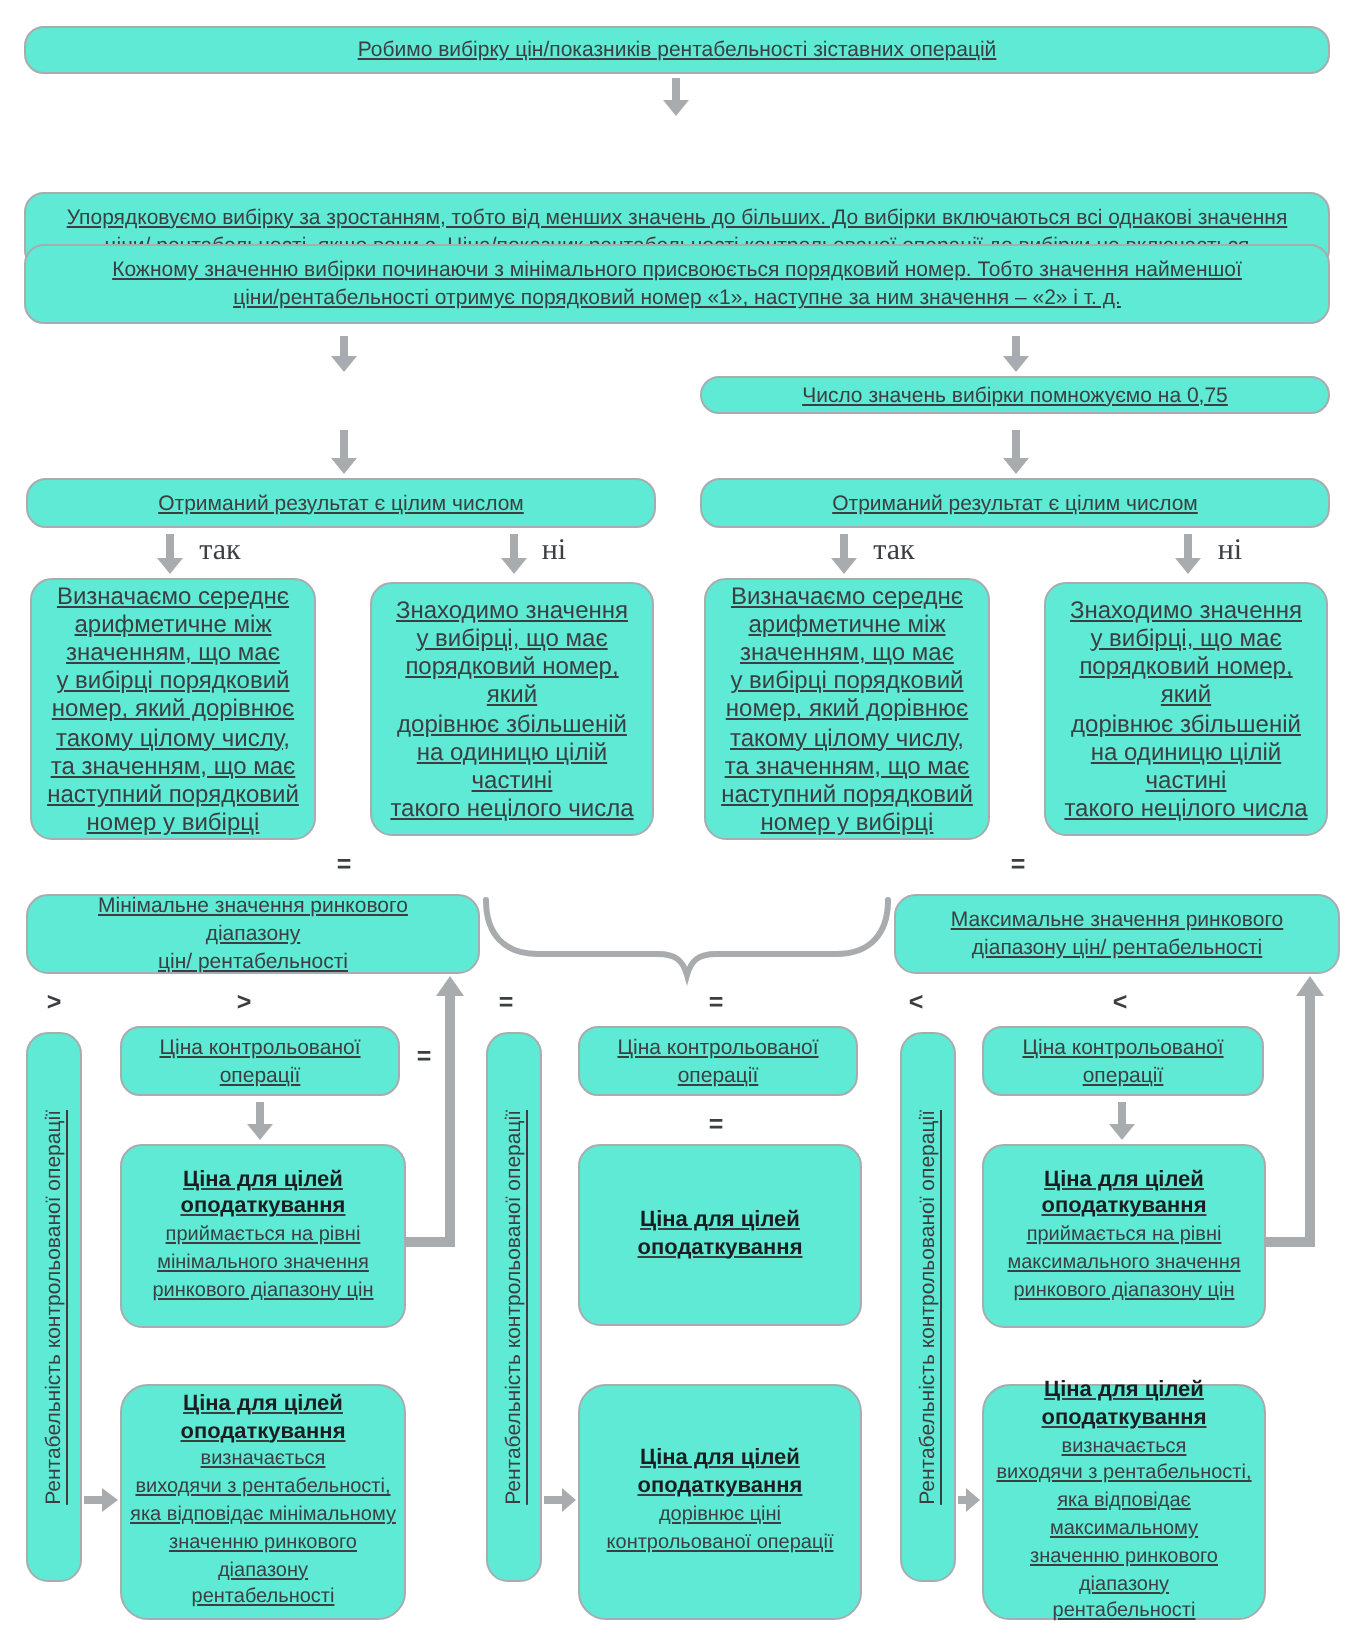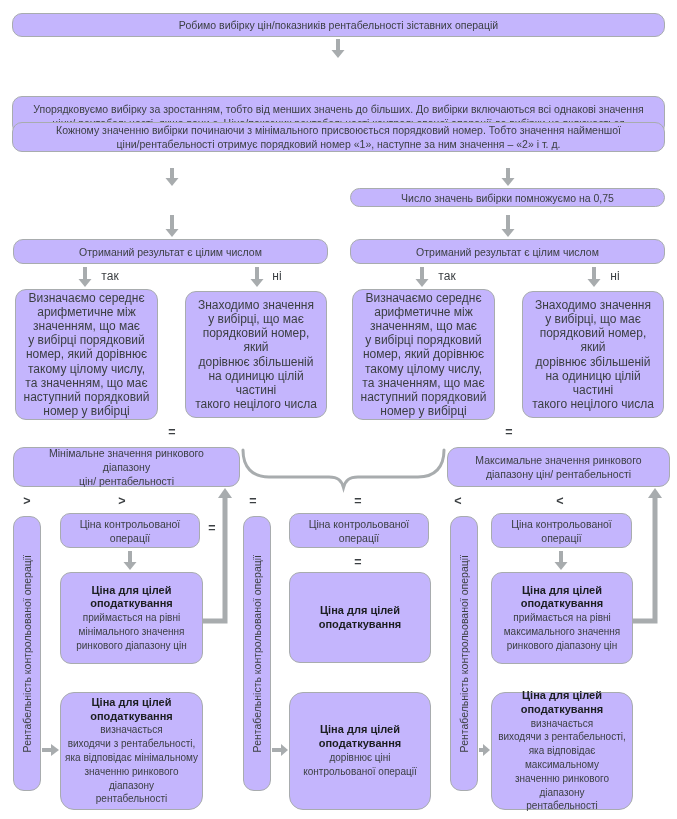--- a/index.html
+++ b/index.html
@@ -2,40 +2,40 @@
 <html><head>
 <meta charset="utf-8">
 <style>
   html,body{margin:0;padding:0;background:#ffffff;}
   #canvas{
     position:relative;width:677px;height:819px;background:#ffffff;
     font-family:"Liberation Sans", sans-serif;color:#3b3f42;
     overflow:hidden;
   }
   .box{
-    position:absolute;box-sizing:border-box;background:#c4b5fd;
+    position:absolute;box-sizing:border-box;background:#5eead4;
     border:1.5px solid #a8acae;border-radius:10px;
     display:flex;align-items:center;justify-content:center;
     text-align:center;white-space:pre-line;
-    font-size:10.5px;line-height:14px;padding:2px 10px;
+    font-size:10.5px;line-height:14px;padding:2px 10px;text-decoration:underline;
   }
   .big{border-radius:11px;}
   .r14{border-radius:14px;}
   .small-font{font-size:12px;line-height:14.2px;padding:14px 6px;}
   .tax{font-size:10px;line-height:13.8px;padding:2px 4px;}
   .tax .b, .b{font-weight:bold;color:#1b1e20;font-size:11px;}
   .vbox{padding:2px;}
   .vbox span{writing-mode:vertical-rl;transform:rotate(180deg);white-space:nowrap;font-size:10.5px;}
   .op{
     position:absolute;transform:translate(-50%,-50%);
     font-weight:bold;font-size:12.5px;color:#3b3f42;line-height:1;
   }
   .branch-label{
     position:absolute;transform:translate(-50%,-50%);
-    font-size:12px;color:#3b3f42;line-height:1;
+    font-size:15px;color:#3b3f42;line-height:1;font-family:Liberation Serif, serif;
   }
   svg.overlay{position:absolute;left:0;top:0;pointer-events:none;}
   .shaft{stroke:#a8acae;fill:none;}
 </style>
 </head>
 <body>
 
 <div id="canvas">
 
   <svg class="overlay" width="677" height="819" viewBox="0 0 677 819">
@@ -81,21 +81,21 @@
         <polygon points="281,744 281,756 288,750"></polygon>
       <line class="shaft" stroke-width="4" x1="479" y1="750" x2="483" y2="750"></line>
         <polygon points="483,744 483,756 490,750"></polygon>
     </g>
     <path class="shaft" stroke-width="3" stroke-linecap="round" d="M243,450 C243,467 252,477 269,477 L329,477 C338,477 341.5,480.5 343.5,487.5 C345.5,480.5 349,477 358,477 L418,477 C435,477 444,467 444,450"></path>
   </svg>
 
   <div class="box" style="left:12px;top:13px;width:653px;height:24px;">Робимо вибірку цін/показників рентабельності зіставних операцій</div>
   <div class="box" style="left:12px;top:60px;width:653px;height:39px;margin-top:36px;">Упорядковуємо вибірку за зростанням, тобто від менших значень до більших. До вибірки включаються всі однакові значення
 ціни/ рентабельності, якщо вони є. Ціна/показник рентабельності контрольованої операції до вибірки не включається</div>
-  <div class="box" style="left:12px;top:122px;width:653px;height:30px;">Кожному значенню вибірки починаючи з мінімального присвоюється порядковий номер. Тобто значення найменшої
+  <div class="box" style="left:12px;top:122px;width:653px;height:40px;">Кожному значенню вибірки починаючи з мінімального присвоюється порядковий номер. Тобто значення найменшої
 ціни/рентабельності отримує порядковий номер «1», наступне за ним значення – «2» і т. д.</div>
 
   <div class="box" style="left:13px;top:239px;width:315px;height:25px;">Отриманий результат є цілим числом</div>
   <div class="branch-label" style="left:110px;top:276px;">так</div>
   <div class="branch-label" style="left:277px;top:276px;">ні</div>
   <div class="box big small-font" style="left:15px;top:289px;width:143px;height:131px;">Визначаємо середнє
 арифметичне між
 значенням, що має
 у вибірці порядковий
 номер, який дорівнює

